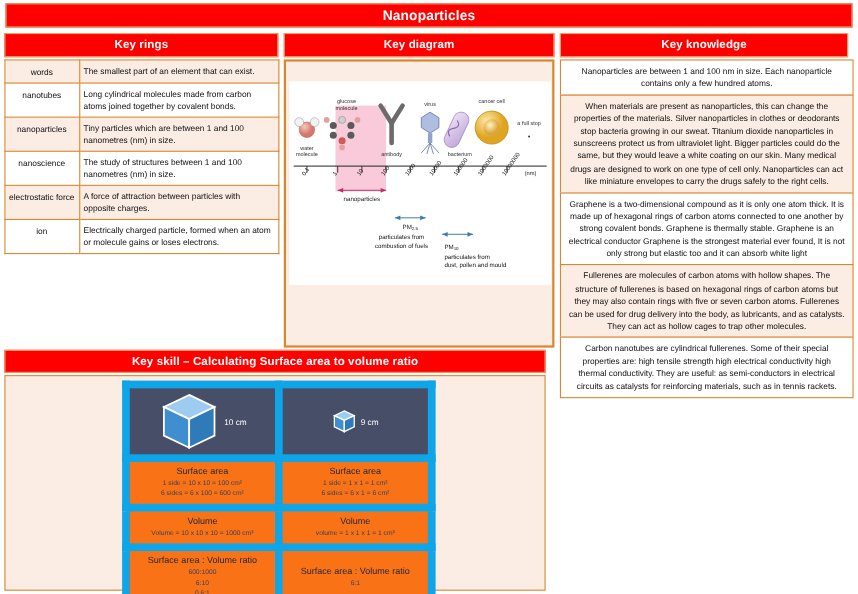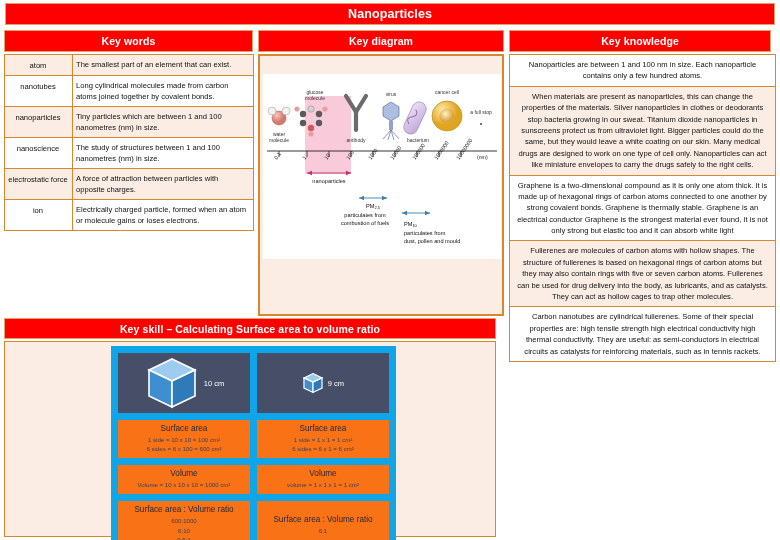--- a/index.html
+++ b/index.html
@@ -177,28 +177,28 @@
     display: block;
     line-height: 1.5;
     color: #3A405A;
   }
 </style>
 </head>
 <body>
 
 <div class="banner" id="page-title">Nanoparticles</div>
 
-<div class="banner col-head" id="head-keywords">Key words</div>
+<div class="banner col-head" id="head-keywords">Key rings</div>
 <div class="banner col-head" id="head-keydiagram">Key diagram</div>
 <div class="banner col-head" id="head-knowledge">Key knowledge</div>
 
 <table id="keywords-table">
   <tbody>
     <tr>
-      <td class="term">atom</td>
+      <td class="term">words</td>
       <td class="def">The smallest part of an element that can exist.</td>
     </tr>
     <tr>
       <td class="term">nanotubes</td>
       <td class="def">Long cylindrical molecules made from carbon atoms joined together by covalent bonds.</td>
     </tr>
     <tr>
       <td class="term">nanoparticles</td>
       <td class="def">Tiny particles which are between 1 and 100 nanometres (nm) in size.</td>
     </tr>

